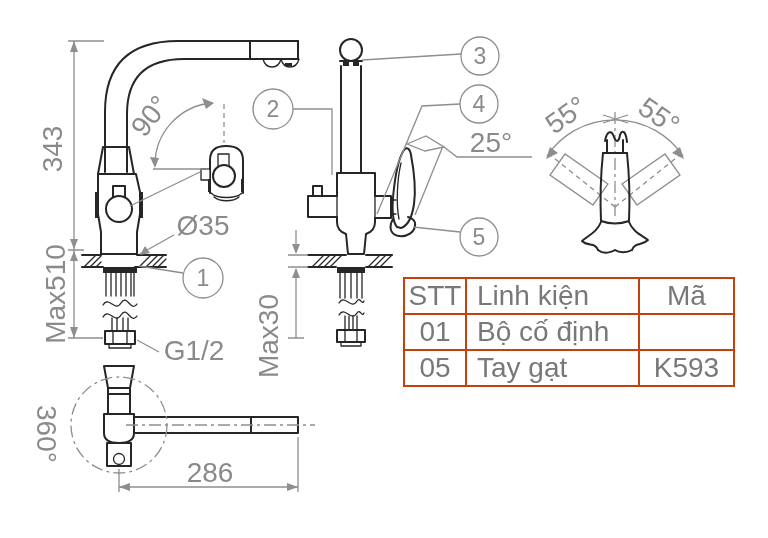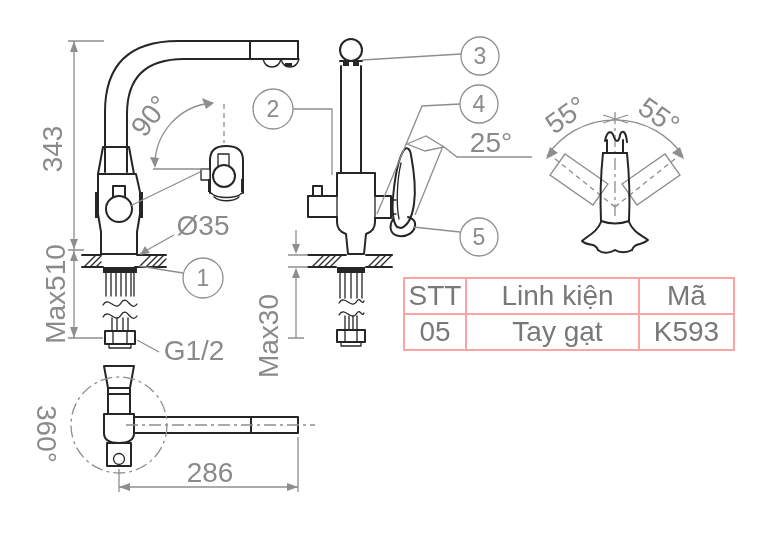--- a/index.html
+++ b/index.html
@@ -18,24 +18,24 @@
   .cdash{stroke-dasharray:12 4 3 4;}
 
   
   .dt,.ct{fill:#8a8a8a;text-anchor:middle;dominant-baseline:central;}
   .dt{font-size:28px;}
   .ct{font-size:23px;}
 
   
   .parts-table{position:absolute;left:403px;top:277px;border-collapse:collapse;table-layout:fixed;
                width:330px;color:#787878;font-size:28px;font-weight:400;}
-  .parts-table th,.parts-table td{border:2px solid #fca5a5;height:34px;padding:0;
+  .parts-table th,.parts-table td{border:2px solid #c2410c;height:34px;padding:0;
                font-weight:400;white-space:nowrap;overflow:hidden;vertical-align:middle;}
   .cell-center{text-align:center;}
-  .cell-left{text-align:center;padding-left:10px !important;}
+  .cell-left{text-align:left;padding-left:10px !important;}
 </style>
 </head>
 <body>
 
 <div class="canvas">
 <svg width="768" height="538" viewBox="0 0 768 538">
 
   <g>
 
     <path class="ln" d="M105,172 V112 Q105,41 178,41 H298"></path>
@@ -223,19 +223,24 @@
       </colgroup>
   <thead>
     <tr>
       <th class="cell-center">STT</th>
       <th class="cell-left">Linh kiện</th>
       <th class="cell-center">Mã</th>
     </tr>
   </thead>
   <tbody>
     <tr>
+      <td class="cell-center">01</td>
+      <td class="cell-left">Bộ cố định</td>
+      <td class="cell-center"></td>
+    </tr>
+    <tr>
       <td class="cell-center">05</td>
       <td class="cell-left">Tay gạt</td>
       <td class="cell-center">K593</td>
     </tr>
   </tbody>
 </table>
 </div>
 
 </body></html>

